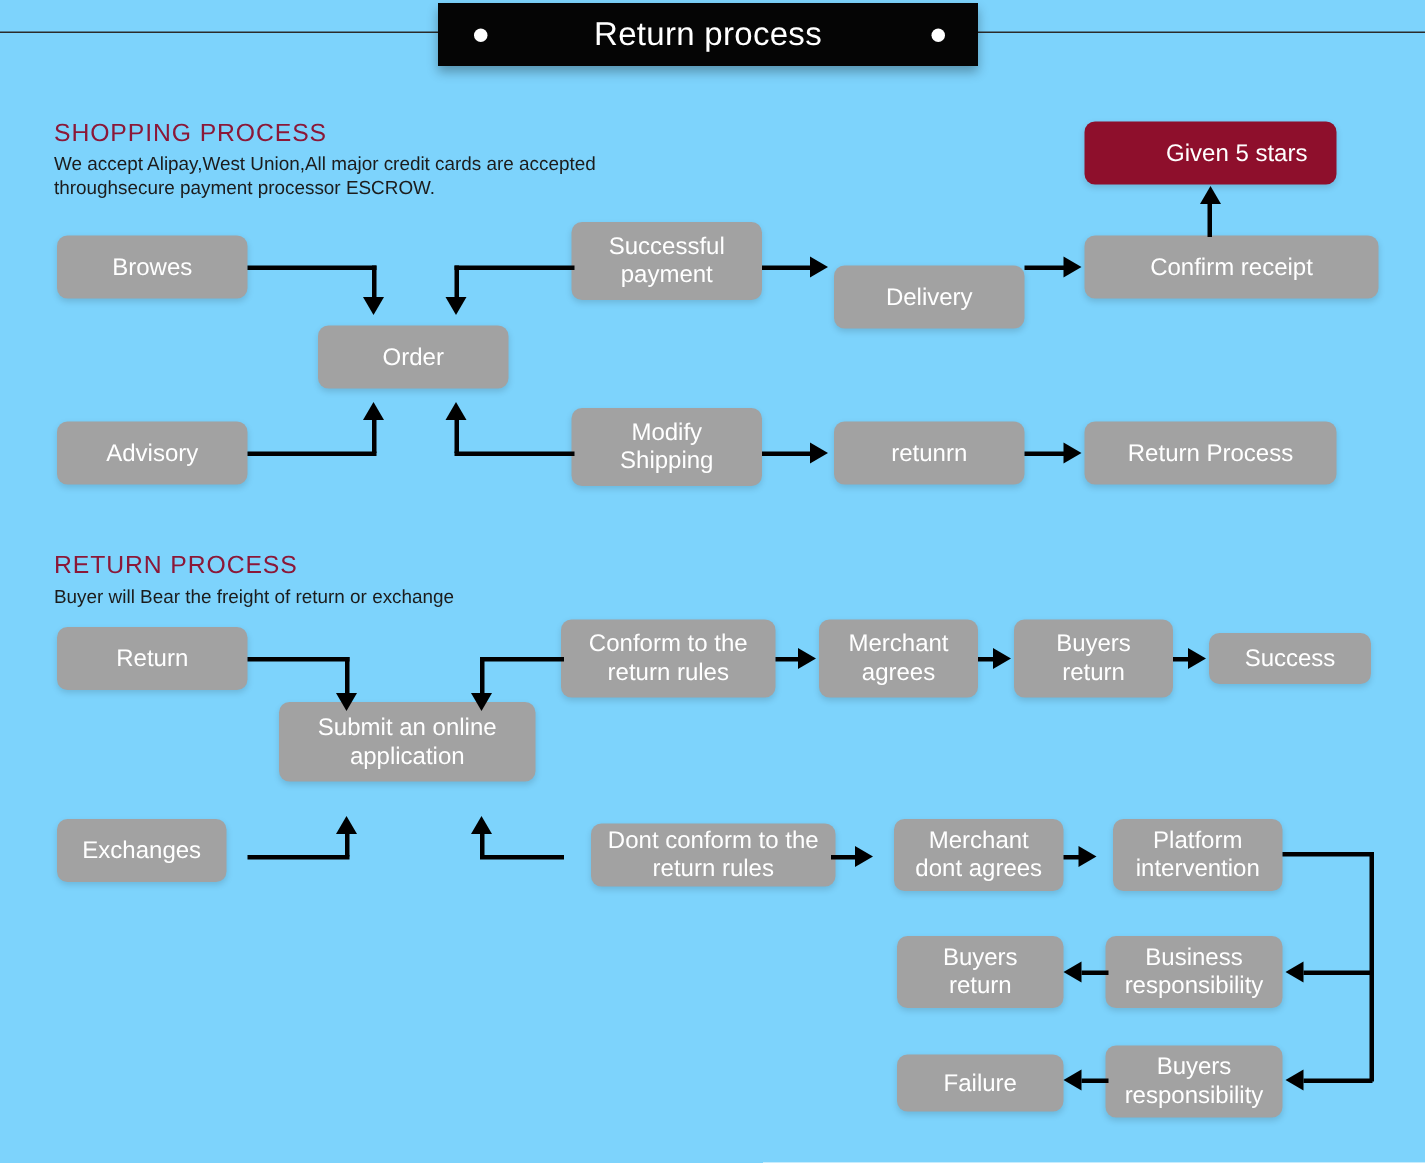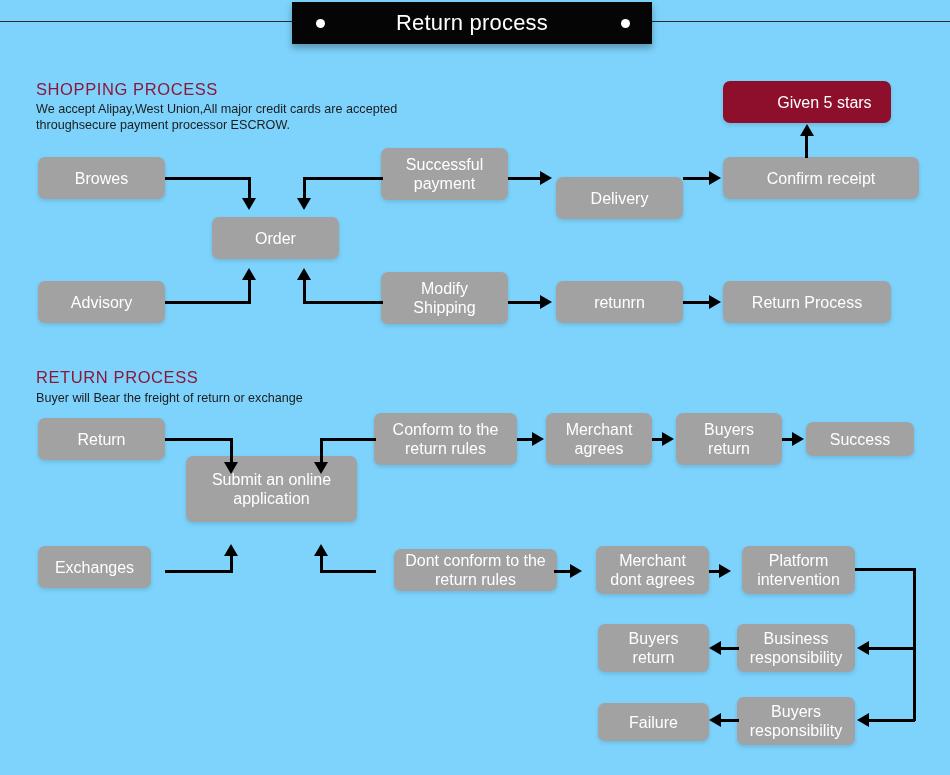--- a/index.html
+++ b/index.html
@@ -201,21 +201,21 @@
   <div class="ar right" style="left:540px; top:295px;"></div>
 
   <div class="ln-h" style="left:683px; top:301px; width:28px;"></div>
   <div class="ar right" style="left:709px; top:295px;"></div>
 
   <div class="sec-title" style="left:36px; top:368px;">RETURN PROCESS</div>
   <div class="sec-sub" style="left:36px; top:390px;">Buyer will Bear the freight of return or exchange</div>
 
   <div class="box" style="left:38px;  top:418px; width:127px; height:42px;">Return</div>
 
-  <div class="box" style="left:186px; top:456px; width:171px; height:66px;">Submit an online
+  <div class="box" style="left:186px; top:468px; width:171px; height:53px;">Submit an online
 application</div>
 
   <div class="box" style="left:374px; top:413px; width:143px; height:52px;">Conform to the
 return rules</div>
 
   <div class="box" style="left:546px; top:413px; width:106px; height:52px;">Merchant
 agrees</div>
 
   <div class="box" style="left:676px; top:413px; width:106px; height:52px;">Buyers
 return</div>

